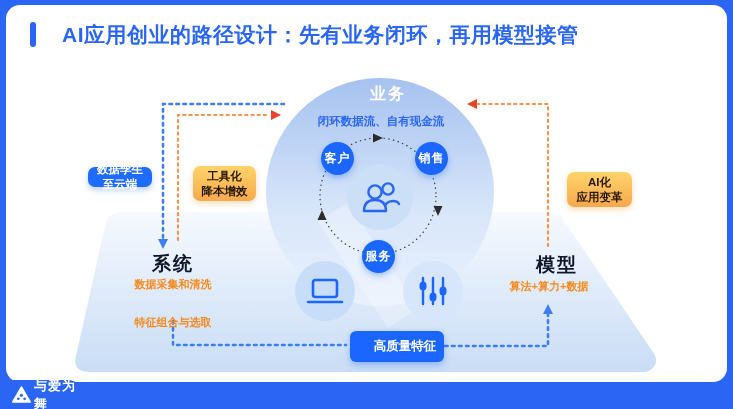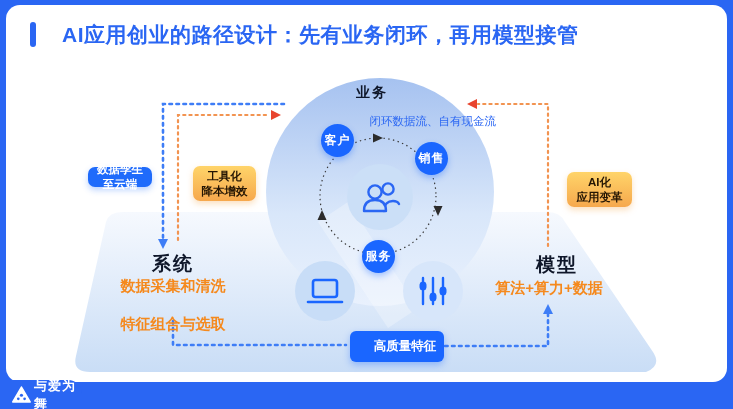--- a/index.html
+++ b/index.html
@@ -8,24 +8,24 @@
   .content{position:absolute;left:6px;top:5px;width:721px;height:377px;
            background:#ffffff;border-radius:14px;}
   .layer{position:absolute;left:0;top:0;width:733px;height:409px;pointer-events:none;}
   .abs{position:absolute;}
 
   
   .title-bar{left:30px;top:22px;width:6px;height:25px;border-radius:3px;background:#2a66f3;}
   .title-text{left:62px;top:21px;width:660px;font-size:21px;font-weight:700;color:#2a66f3;letter-spacing:.5px;}
 
   
-  .biz-heading{left:272px;top:84px;width:200px;text-align:center;font-size:14px;font-weight:800;color:#0f172a;letter-spacing:2px;}
-  .biz-sub{left:266px;top:114px;width:230px;text-align:right;font-size:11.5px;font-weight:400;color:#2a66f3;}
+  .biz-heading{left:288px;top:84px;width:200px;text-align:center;font-size:16px;font-weight:800;color:#ffffff;letter-spacing:2px;}
+  .biz-sub{left:266px;top:114px;width:230px;text-align:center;font-size:11.5px;font-weight:700;color:#2a66f3;}
   .side-heading{width:110px;text-align:center;font-size:19px;font-weight:800;color:#0f172a;letter-spacing:2px;}
-  .side-sub{width:130px;text-align:center;font-size:15px;font-weight:700;color:#f5891d;}
+  .side-sub{width:130px;text-align:center;font-size:11px;font-weight:700;color:#f5891d;}
 
   
   .node{width:33px;height:33px;border-radius:50%;background:#1a66ff;color:#fff;
         font-size:12px;font-weight:700;text-align:center;line-height:33px;
         box-shadow:0 3px 6px rgba(26,102,255,.35);letter-spacing:1px;}
 
   
   .icircle{border-radius:50%;display:flex;align-items:center;justify-content:center;}
   .c-center{left:347px;top:164px;width:66px;height:66px;background:#cbdff7;}
   .c-laptop{left:295px;top:261px;width:60px;height:60px;background:#c8ddf7;}
@@ -104,21 +104,21 @@
     <svg width="42" height="40" viewBox="-21 -20 42 40">
       <g fill="none" stroke="#2a66f3" stroke-width="2.4" stroke-linecap="round" stroke-linejoin="round">
         <circle cx="8" cy="-8" r="5.6"></circle>
         <path d="M 4,14 c 0,-7 4,-10 9,-10 c 3,0 5,1 6,3"></path>
         <circle cx="-5" cy="-5" r="6.6" fill="#cbdff7"></circle>
         <path d="M -16,14 c 0,-8 5,-11 11,-11 c 6,0 11,3 11,11 Z" fill="#cbdff7"></path>
       </g>
     </svg>
   </div>
 
-  <div class="abs node" style="left:321px;top:124px;">客户</div>
+  <div class="abs node" style="left:321px;top:142px;">客户</div>
   <div class="abs node" style="left:415px;top:142px;">销售</div>
   <div class="abs node" style="left:362px;top:240px;">服务</div>
 
   <div class="abs icircle c-laptop">
     <svg width="40" height="34" viewBox="-20 -17 40 34">
       <g fill="none" stroke="#1a66ff" stroke-width="2.6" stroke-linecap="round" stroke-linejoin="round">
         <rect x="-12" y="-11" width="24" height="17" rx="2.5"></rect>
         <path d="M -17,11 H 17"></path>
       </g>
     </svg>

